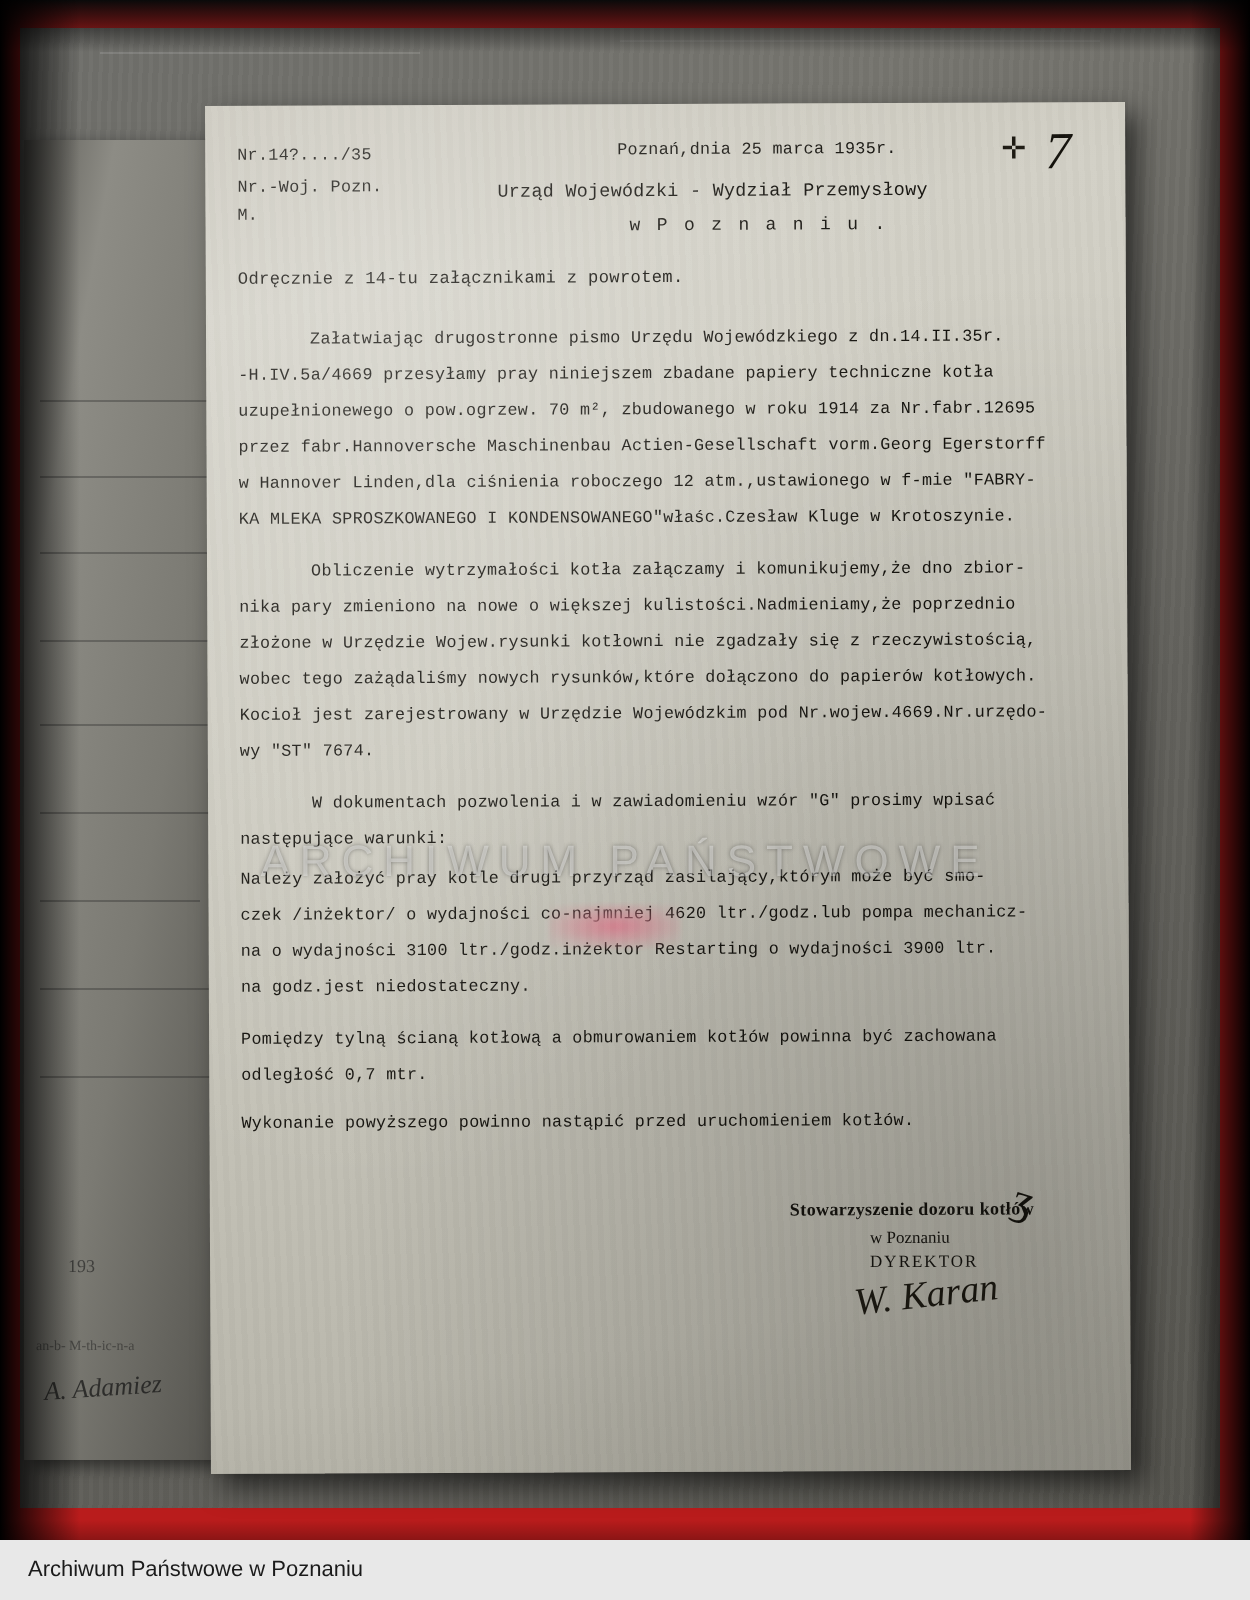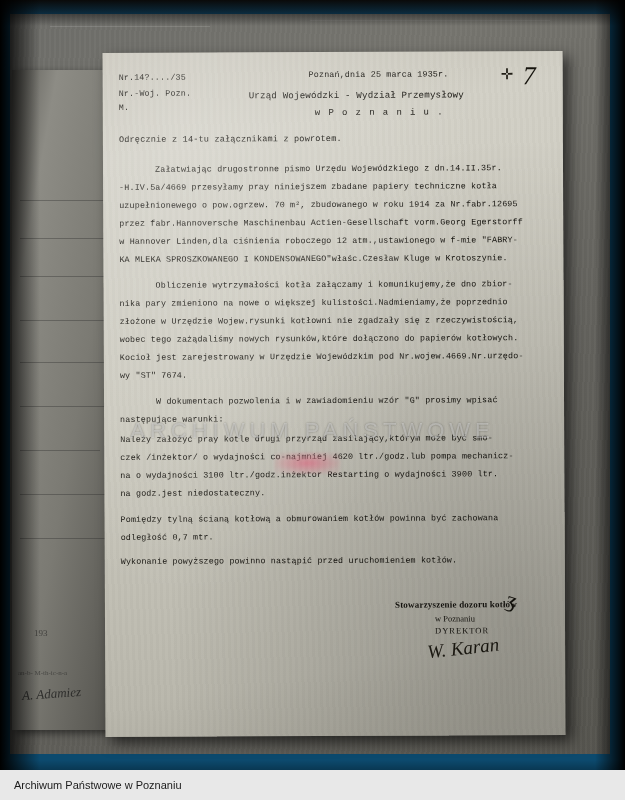--- a/index.html
+++ b/index.html
@@ -12,21 +12,21 @@
     height: 800px;
     overflow: hidden;
     font-family: "Liberation Sans", sans-serif;
   }
 
   
   #scan {
     position: relative;
     width: 625px;
     height: 800px;
-    background: #0c4a6e;
+    background: #b91c1c;
     overflow: hidden;
   }
 
   
   #filmborder {
     position: absolute;
     inset: 0;
     background:
       linear-gradient(to right, #000 0px, rgba(0,0,0,0.0) 40px),
       linear-gradient(to left, #000 0px, rgba(0,0,0,0.0) 30px),

